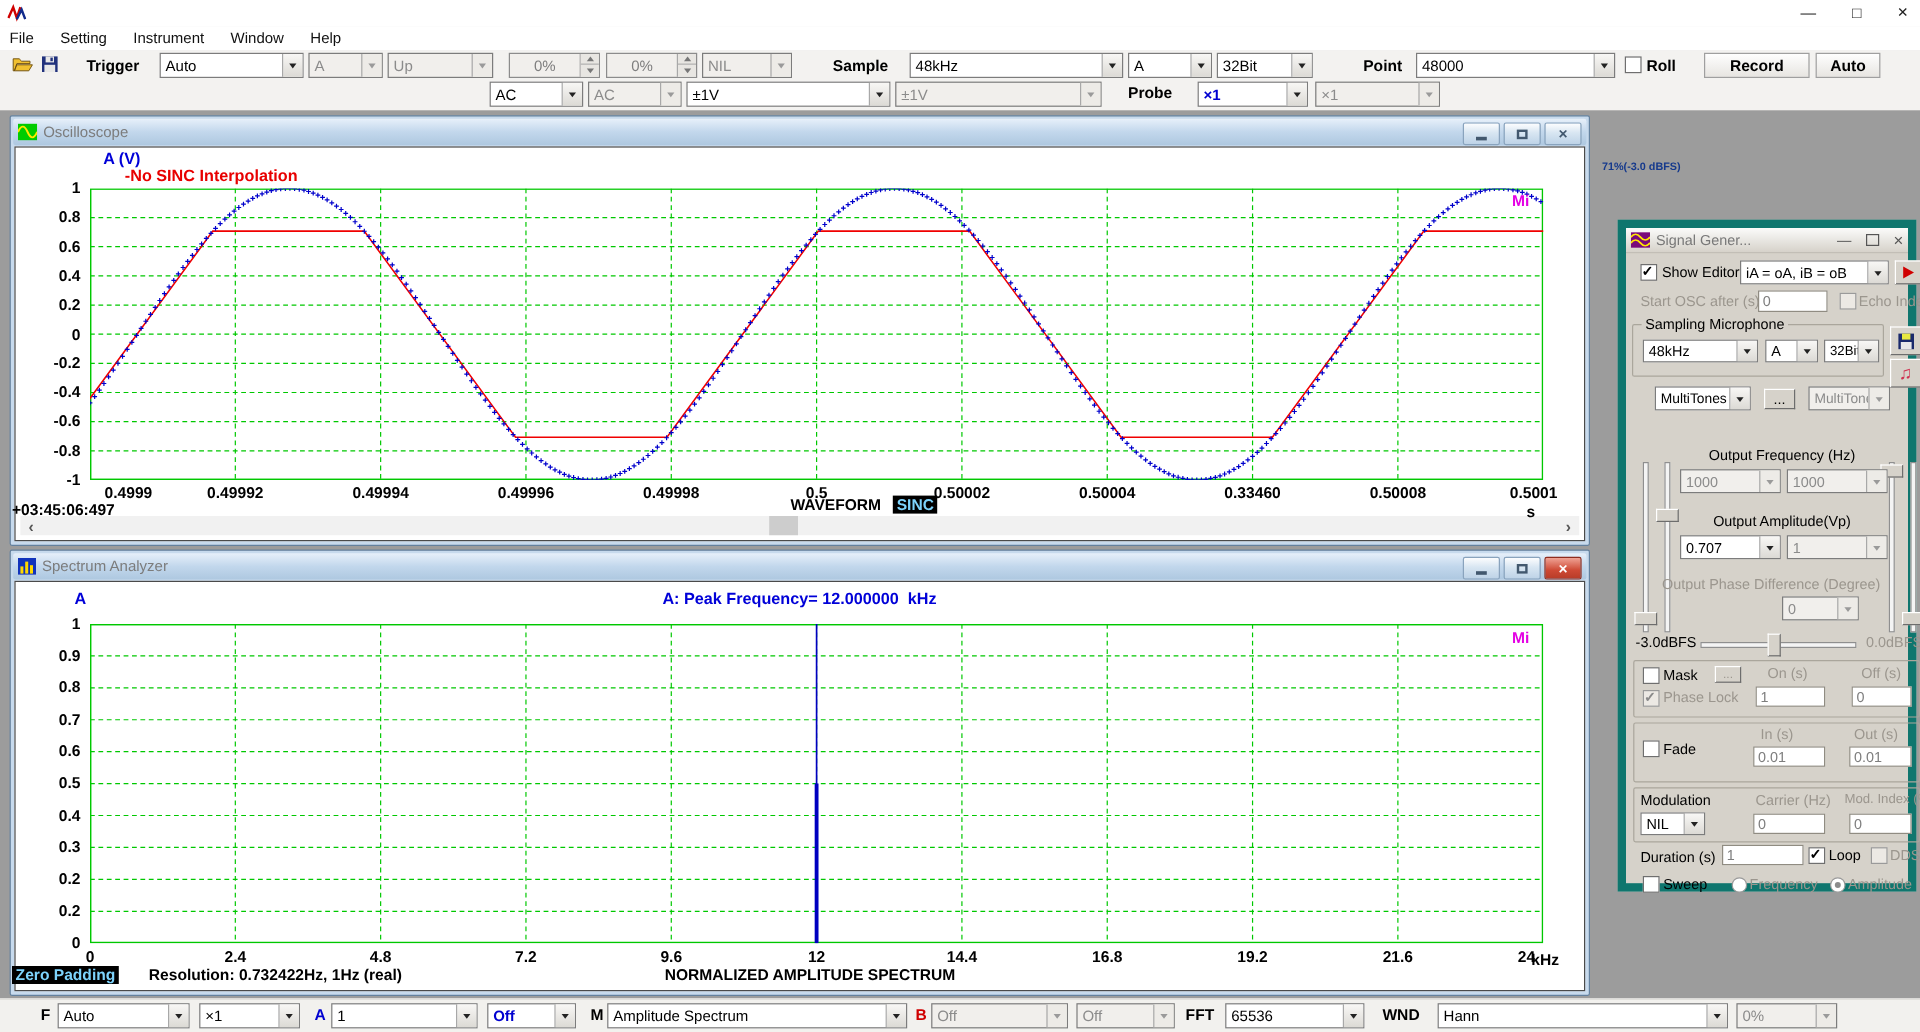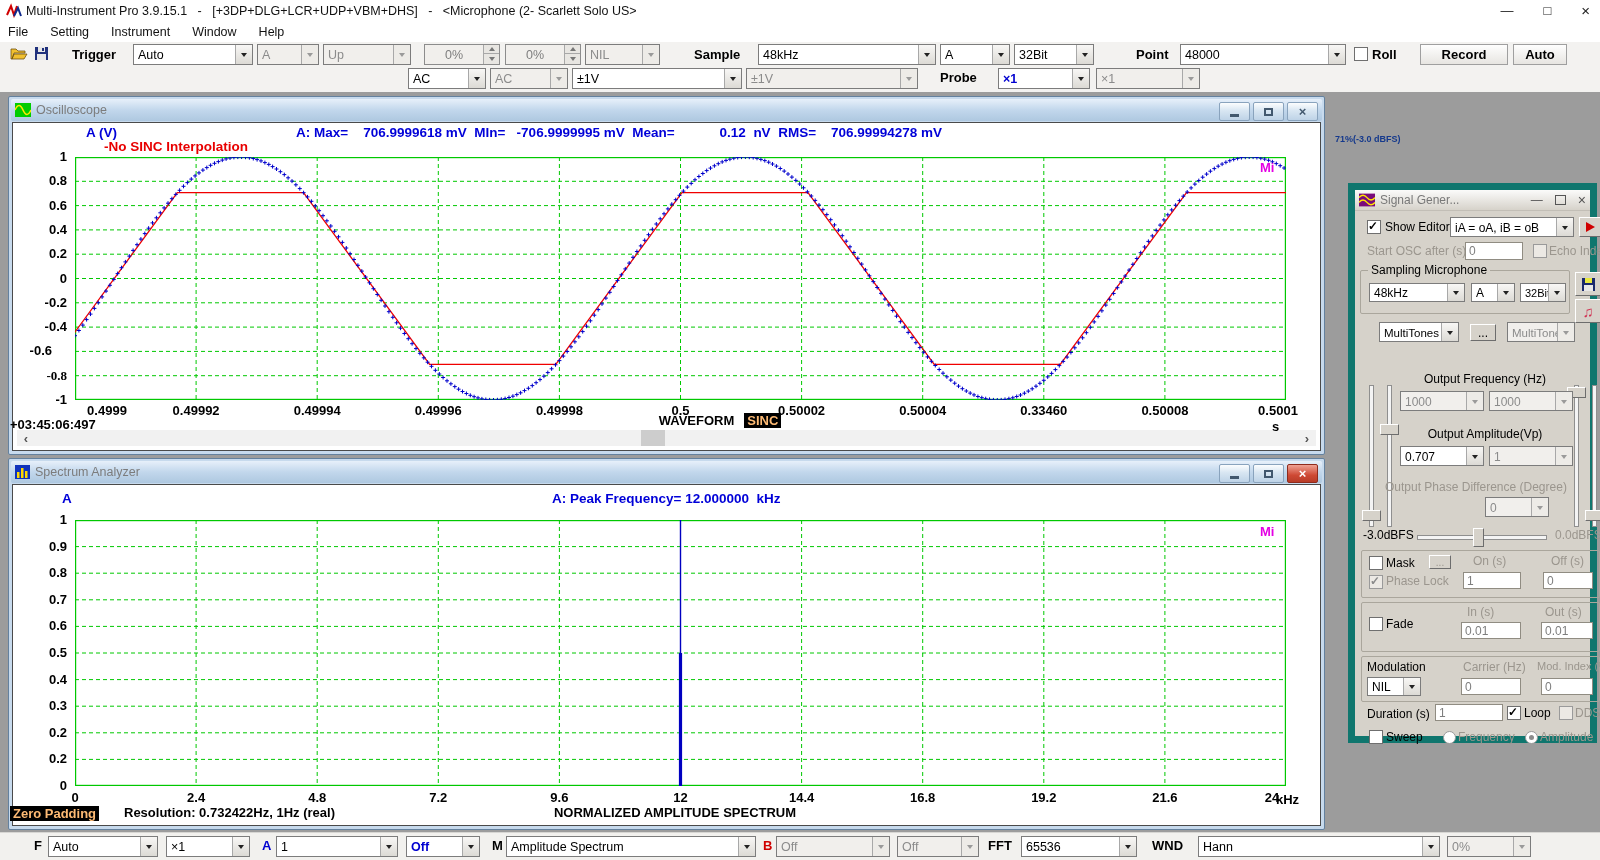--- a/index.html
+++ b/index.html
@@ -70,21 +70,21 @@
   .hscroll{position:absolute;left:4px;right:4px;bottom:4px;height:16px;background:#f1f1f1;display:flex;align-items:center}
   .sarrow{width:18px;text-align:center;font-size:13px;color:#555;font-weight:bold}
   .strack{position:relative;flex:1;height:16px}
   .sthumb{position:absolute;top:0;height:16px;width:24px;background:#cdcdcd}
   
   .overlay{position:absolute;left:0;top:0;width:1364px;height:860px;pointer-events:none}
   .tick{position:absolute;font-size:13px;font-weight:bold;color:#000;white-space:nowrap}
   .tx{transform:translateX(-50%)}
   .ty{text-align:right}
   .stats{position:absolute;font-size:13.5px;font-weight:bold;color:#0000d8;white-space:pre}
-  .badge{background:#000;color:#fdba74;font-weight:bold;font-size:13px;padding:0 3px}
+  .badge{background:#000;color:#7dd3fc;font-weight:bold;font-size:13px;padding:0 3px}
   .wmark{position:absolute;color:#e400e4;font-weight:bold;font-size:13px;letter-spacing:0px}
   
   .panel{position:absolute;left:1348px;top:183px;width:249px;height:560px;background:#d6d2ca;border:7px solid #0f766e;box-sizing:border-box;font-size:12px}
   .ptbar{position:absolute;left:0;top:0;width:100%;height:20px;background:linear-gradient(#fbfbfa,#d6d2ca);display:flex;align-items:center;border-bottom:1px solid #c2beb6}
   .ptbar .pt{margin-left:5px;color:#787878;font-size:12px}
   .pbtns{position:absolute;right:4px;top:0;height:20px;display:flex;gap:12px;align-items:center;color:#555}
   .plabel{position:absolute;color:#000;font-size:12px;white-space:nowrap}
   .glabel{position:absolute;color:#9b968e;font-size:12px;white-space:nowrap}
   .inp{position:absolute;background:#fff;border:1px solid #908c82;color:#7e7e7e;font-size:12px;padding:1px 3px;box-sizing:border-box;white-space:nowrap;overflow:hidden}
   .grp{position:absolute;border:1px solid #aaa69c;border-radius:2px}
@@ -104,21 +104,20 @@
 <body>
 
 <div class="app">
 
   <div class="titlebar">
     <svg class="abs" style="left:6px;top:3px" width="16" height="16" viewBox="0 0 16 16">
       <rect width="16" height="16" fill="#fff"></rect>
       <path d="M1 12 L5 3 L8 12 L11 3" stroke="#d00000" stroke-width="2" fill="none"></path>
       <path d="M8 13 L12 5 L15 13" stroke="#102a8c" stroke-width="2" fill="none"></path>
     </svg>
-    <span class="ttl" style="margin-left:26px">Multi-Instrument Pro 3.9.15.1   -   [+3DP+DLG+LCR+UDP+VBM+DHS]   -   &lt;Microphone (2- Scarlett Solo US&gt;</span>
     <span class="wctr">
       <span>—</span>
       <span>□</span>
       <span style="font-size:15px">×</span>
     </span>
   </div>
 
   <div class="menubar">
     <span>File</span>
     <span>Setting</span>
@@ -387,21 +386,20 @@
             <span class="g-x">×</span>
           </span>
       </span>
     </div>
     <div class="wcontent"></div>
   </div>
 
   <div class="overlay">
 
     <div class="stats" style="left:86px;top:125px">A (V)</div>
-    <div class="stats" style="left:296px;top:125px">A: Max=    706.9999618 mV  MIn=   -706.9999995 mV  Mean=            0.12  nV  RMS=    706.99994278 mV</div>
     <div class="stats" style="left:104px;top:139px;color:#e80000">-No SINC Interpolation</div>
     <svg id="osc-svg" class="abs" style="left:75px;top:157px" width="1211" height="243">
         <path d="M121.1 0V243M242.2 0V243M363.3 0V243M484.4 0V243M605.5 0V243M726.6 0V243M847.7 0V243M968.8 0V243M1089.9 0V243M0 24.3H1211M0 48.6H1211M0 72.9H1211M0 97.2H1211M0 121.5H1211M0 145.8H1211M0 170.1H1211M0 194.4H1211M0 218.7H1211" stroke="#00c800" stroke-width="1" fill="none" stroke-dasharray="4 3"></path>
         <rect x="0.5" y="0.5" width="1210" height="242" stroke="#00c800" fill="none" stroke-width="1.4"></rect>
         <path d="M-150.0 207.4L-23.8 207.4L102.3 35.6L228.5 35.6L354.6 207.4L480.8 207.4L606.9 35.6L733.0 35.6L859.2 207.4L985.3 207.4L1111.5 35.6L1237.6 35.6L1363.8 207.4" stroke="#f00000" stroke-width="1.3" fill="none"></path>
         <path d="M-2.0 178.7H2.0M0.0 176.7V180.7M1.9 173.5H5.9M3.9 171.5V175.5M5.8 168.1H9.8M7.8 166.1V170.1M9.6 162.6H13.6M11.6 160.6V164.6M13.5 157.1H17.5M15.5 155.1V159.1M17.4 151.4H21.4M19.4 149.4V153.4M21.3 145.7H25.3M23.3 143.7V147.7M25.1 139.9H29.1M27.1 137.9V141.9M29.0 134.1H33.0M31.0 132.1V136.1M32.9 128.3H36.9M34.9 126.3V130.3M36.8 122.4H40.8M38.8 120.4V124.4M40.6 116.6H44.6M42.6 114.6V118.6M44.5 110.7H48.5M46.5 108.7V112.7M48.4 104.9H52.4M50.4 102.9V106.9M52.3 99.1H56.3M54.3 97.1V101.1M56.1 93.4H60.1M58.1 91.4V95.4M60.0 87.7H64.0M62.0 85.7V89.7M63.9 82.1H67.9M65.9 80.1V84.1M67.8 76.6H71.8M69.8 74.6V78.6M71.6 71.2H75.6M73.6 69.2V73.2M75.5 65.9H79.5M77.5 63.9V67.9M79.4 60.8H83.4M81.4 58.8V62.8M83.3 55.8H87.3M85.3 53.8V57.8M87.1 50.9H91.1M89.1 48.9V52.9M91.0 46.2H95.0M93.0 44.2V48.2M94.9 41.7H98.9M96.9 39.7V43.7M98.8 37.4H102.8M100.8 35.4V39.4M102.6 33.3H106.6M104.6 31.3V35.3M106.5 29.3H110.5M108.5 27.3V31.3M110.4 25.6H114.4M112.4 23.6V27.6M114.3 22.1H118.3M116.3 20.1V24.1M118.1 18.9H122.1M120.1 16.9V20.9M122.0 15.9H126.0M124.0 13.9V17.9M125.9 13.1H129.9M127.9 11.1V15.1M129.8 10.6H133.8M131.8 8.6V12.6M133.6 8.3H137.6M135.6 6.3V10.3M137.5 6.3H141.5M139.5 4.3V8.3M141.4 4.6H145.4M143.4 2.6V6.6M145.3 3.1H149.3M147.3 1.1V5.1M149.1 1.9H153.1M151.1 -0.1V3.9M153.0 1.0H157.0M155.0 -1.0V3.0M156.9 0.4H160.9M158.9 -1.6V2.4M160.8 0.1H164.8M162.8 -1.9V2.1M164.6 0.0H168.6M166.6 -2.0V2.0M168.5 0.2H172.5M170.5 -1.8V2.2M172.4 0.7H176.4M174.4 -1.3V2.7M176.3 1.5H180.3M178.3 -0.5V3.5M180.1 2.6H184.1M182.1 0.6V4.6M184.0 3.9H188.0M186.0 1.9V5.9M187.9 5.6H191.9M189.9 3.6V7.6M191.8 7.4H195.8M193.8 5.4V9.4M195.6 9.6H199.6M197.6 7.6V11.6M199.5 12.0H203.5M201.5 10.0V14.0M203.4 14.7H207.4M205.4 12.7V16.7M207.3 17.6H211.3M209.3 15.6V19.6M211.1 20.8H215.1M213.1 18.8V22.8M215.0 24.1H219.0M217.0 22.1V26.1M218.9 27.8H222.9M220.9 25.8V29.8M222.8 31.6H226.8M224.8 29.6V33.6M226.6 35.7H230.6M228.6 33.7V37.7M230.5 39.9H234.5M232.5 37.9V41.9M234.4 44.3H238.4M236.4 42.3V46.3M238.3 49.0H242.3M240.3 47.0V51.0M242.1 53.7H246.1M244.1 51.7V55.7M246.0 58.7H250.0M248.0 56.7V60.7M249.9 63.8H253.9M251.9 61.8V65.8M253.8 69.0H257.8M255.8 67.0V71.0M257.6 74.3H261.6M259.6 72.3V76.3M261.5 79.8H265.5M263.5 77.8V81.8M265.4 85.4H269.4M267.4 83.4V87.4M269.3 91.0H273.3M271.3 89.0V93.0M273.1 96.7H277.1M275.1 94.7V98.7M277.0 102.5H281.0M279.0 100.5V104.5M280.9 108.3H284.9M282.9 106.3V110.3M284.8 114.1H288.8M286.8 112.1V116.1M288.6 120.0H292.6M290.6 118.0V122.0M292.5 125.8H296.5M294.5 123.8V127.8M296.4 131.7H300.4M298.4 129.7V133.7M300.3 137.5H304.3M302.3 135.5V139.5M304.1 143.3H308.1M306.1 141.3V145.3M308.0 149.0H312.0M310.0 147.0V151.0M311.9 154.7H315.9M313.9 152.7V156.7M315.8 160.3H319.8M317.8 158.3V162.3M319.6 165.8H323.6M321.6 163.8V167.8M323.5 171.2H327.5M325.5 169.2V173.2M327.4 176.5H331.4M329.4 174.5V178.5M331.3 181.7H335.3M333.3 179.7V183.7M335.1 186.7H339.1M337.1 184.7V188.7M339.0 191.6H343.0M341.0 189.6V193.6M342.9 196.3H346.9M344.9 194.3V198.3M346.8 200.8H350.8M348.8 198.8V202.8M350.6 205.2H354.6M352.6 203.2V207.2M354.5 209.3H358.5M356.5 207.3V211.3M358.4 213.3H362.4M360.4 211.3V215.3M362.3 217.0H366.3M364.3 215.0V219.0M366.1 220.5H370.1M368.1 218.5V222.5M370.0 223.8H374.0M372.0 221.8V225.8M373.9 226.8H377.9M375.9 224.8V228.8M377.8 229.6H381.8M379.8 227.6V231.6M381.6 232.2H385.6M383.6 230.2V234.2M385.5 234.5H389.5M387.5 232.5V236.5M389.4 236.5H393.4M391.4 234.5V238.5M393.3 238.3H397.3M395.3 236.3V240.3M397.1 239.7H401.1M399.1 237.7V241.7M401.0 240.9H405.0M403.0 238.9V242.9M404.9 241.9H408.9M406.9 239.9V243.9M408.8 242.5H412.8M410.8 240.5V244.5M412.6 242.9H416.6M414.6 240.9V244.9M416.5 243.0H420.5M418.5 241.0V245.0M420.4 242.8H424.4M422.4 240.8V244.8M424.3 242.3H428.3M426.3 240.3V244.3M428.1 241.6H432.1M430.1 239.6V243.6M432.0 240.5H436.0M434.0 238.5V242.5M435.9 239.2H439.9M437.9 237.2V241.2M439.8 237.6H443.8M441.8 235.6V239.6M443.6 235.8H447.6M445.6 233.8V237.8M447.5 233.6H451.5M449.5 231.6V235.6M451.4 231.3H455.4M453.4 229.3V233.3M455.3 228.6H459.3M457.3 226.6V230.6M459.1 225.7H463.1M461.1 223.7V227.7M463.0 222.6H467.0M465.0 220.6V224.6M466.9 219.2H470.9M468.9 217.2V221.2M470.8 215.6H474.8M472.8 213.6V217.6M474.6 211.8H478.6M476.6 209.8V213.8M478.5 207.8H482.5M480.5 205.8V209.8M482.4 203.6H486.4M484.4 201.6V205.6M486.3 199.1H490.3M488.3 197.1V201.1M490.2 194.5H494.2M492.2 192.5V196.5M494.0 189.8H498.0M496.0 187.8V191.8M497.9 184.8H501.9M499.9 182.8V186.8M501.8 179.8H505.8M503.8 177.8V181.8M505.7 174.6H509.7M507.7 172.6V176.6M509.5 169.2H513.5M511.5 167.2V171.2M513.4 163.8H517.4M515.4 161.8V165.8M517.3 158.2H521.3M519.3 156.2V160.2M521.2 152.6H525.2M523.2 150.6V154.6M525.0 146.9H529.0M527.0 144.9V148.9M528.9 141.1H532.9M530.9 139.1V143.1M532.8 135.3H536.8M534.8 133.3V137.3M536.7 129.5H540.7M538.7 127.5V131.5M540.5 123.6H544.5M542.5 121.6V125.6M544.4 117.8H548.4M546.4 115.8V119.8M548.3 111.9H552.3M550.3 109.9V113.9M552.2 106.1H556.2M554.2 104.1V108.1M556.0 100.3H560.0M558.0 98.3V102.3M559.9 94.5H563.9M561.9 92.5V96.5M563.8 88.9H567.8M565.8 86.9V90.9M567.7 83.3H571.7M569.7 81.3V85.3M571.5 77.7H575.5M573.5 75.7V79.7M575.4 72.3H579.4M577.4 70.3V74.3M579.3 67.0H583.3M581.3 65.0V69.0M583.2 61.8H587.2M585.2 59.8V63.8M587.0 56.8H591.0M589.0 54.8V58.8M590.9 51.9H594.9M592.9 49.9V53.9M594.8 47.2H598.8M596.8 45.2V49.2M598.7 42.7H602.7M600.7 40.7V44.7M602.5 38.3H606.5M604.5 36.3V40.3M606.4 34.1H610.4M608.4 32.1V36.1M610.3 30.1H614.3M612.3 28.1V32.1M614.2 26.4H618.2M616.2 24.4V28.4M618.0 22.8H622.0M620.0 20.8V24.8M621.9 19.5H625.9M623.9 17.5V21.5M625.8 16.5H629.8M627.8 14.5V18.5M629.7 13.6H633.7M631.7 11.6V15.6M633.5 11.1H637.5M635.5 9.1V13.1M637.4 8.8H641.4M639.4 6.8V10.8M641.3 6.7H645.3M643.3 4.7V8.7M645.2 4.9H649.2M647.2 2.9V6.9M649.0 3.4H653.0M651.0 1.4V5.4M652.9 2.2H656.9M654.9 0.2V4.2M656.8 1.2H660.8M658.8 -0.8V3.2M660.7 0.5H664.7M662.7 -1.5V2.5M664.5 0.1H668.5M666.5 -1.9V2.1M668.4 0.0H672.4M670.4 -2.0V2.0M672.3 0.2H676.3M674.3 -1.8V2.2M676.2 0.6H680.2M678.2 -1.4V2.6M680.0 1.3H684.0M682.0 -0.7V3.3M683.9 2.4H687.9M685.9 0.4V4.4M687.8 3.6H691.8M689.8 1.6V5.6M691.7 5.2H695.7M693.7 3.2V7.2M695.5 7.0H699.5M697.5 5.0V9.0M699.4 9.1H703.4M701.4 7.1V11.1M703.3 11.5H707.3M705.3 9.5V13.5M707.2 14.1H711.2M709.2 12.1V16.1M711.0 17.0H715.0M713.0 15.0V19.0M714.9 20.1H718.9M716.9 18.1V22.1M718.8 23.4H722.8M720.8 21.4V25.4M722.7 27.0H726.7M724.7 25.0V29.0M726.5 30.8H730.5M728.5 28.8V32.8M730.4 34.8H734.4M732.4 32.8V36.8M734.3 39.0H738.3M736.3 37.0V41.0M738.2 43.4H742.2M740.2 41.4V45.4M742.0 48.0H746.0M744.0 46.0V50.0M745.9 52.7H749.9M747.9 50.7V54.7M749.8 57.6H753.8M751.8 55.6V59.6M753.7 62.7H757.7M755.7 60.7V64.7M757.5 67.9H761.5M759.5 65.9V69.9M761.4 73.2H765.4M763.4 71.2V75.2M765.3 78.7H769.3M767.3 76.7V80.7M769.2 84.2H773.2M771.2 82.2V86.2M773.0 89.8H777.0M775.0 87.8V91.8M776.9 95.5H780.9M778.9 93.5V97.5M780.8 101.3H784.8M782.8 99.3V103.3M784.7 107.1H788.7M786.7 105.1V109.1M788.5 112.9H792.5M790.5 110.9V114.9M792.4 118.8H796.4M794.4 116.8V120.8M796.3 124.6H800.3M798.3 122.6V126.6M800.2 130.5H804.2M802.2 128.5V132.5M804.0 136.3H808.0M806.0 134.3V138.3M807.9 142.1H811.9M809.9 140.1V144.1M811.8 147.9H815.8M813.8 145.9V149.9M815.7 153.5H819.7M817.7 151.5V155.5M819.5 159.2H823.5M821.5 157.2V161.2M823.4 164.7H827.4M825.4 162.7V166.7M827.3 170.1H831.3M829.3 168.1V172.1M831.2 175.4H835.2M833.2 173.4V177.4M835.0 180.6H839.0M837.0 178.6V182.6M838.9 185.7H842.9M840.9 183.7V187.7M842.8 190.6H846.8M844.8 188.6V192.6M846.7 195.3H850.7M848.7 193.3V197.3M850.5 199.9H854.5M852.5 197.9V201.9M854.4 204.3H858.4M856.4 202.3V206.3M858.3 208.5H862.3M860.3 206.5V210.5M862.2 212.5H866.2M864.2 210.5V214.5M866.0 216.2H870.0M868.0 214.2V218.2M869.9 219.8H873.9M871.9 217.8V221.8M873.8 223.1H877.8M875.8 221.1V225.1M877.7 226.2H881.7M879.7 224.2V228.2M881.5 229.1H885.5M883.5 227.1V231.1M885.4 231.7H889.4M887.4 229.7V233.7M889.3 234.0H893.3M891.3 232.0V236.0M893.2 236.1H897.2M895.2 234.1V238.1M897.0 237.9H901.0M899.0 235.9V239.9M900.9 239.5H904.9M902.9 237.5V241.5M904.8 240.7H908.8M906.8 238.7V242.7M908.7 241.7H912.7M910.7 239.7V243.7M912.5 242.4H916.5M914.5 240.4V244.4M916.4 242.9H920.4M918.4 240.9V244.9M920.3 243.0H924.3M922.3 241.0V245.0M924.2 242.9H928.2M926.2 240.9V244.9M928.0 242.4H932.0M930.0 240.4V244.4M931.9 241.7H935.9M933.9 239.7V243.7M935.8 240.8H939.8M937.8 238.8V242.8M939.7 239.5H943.7M941.7 237.5V241.5M943.5 238.0H947.5M945.5 236.0V240.0M947.4 236.2H951.4M949.4 234.2V238.2M951.3 234.1H955.3M953.3 232.1V236.1M955.2 231.8H959.2M957.2 229.8V233.8M959.0 229.2H963.0M961.0 227.2V231.2M962.9 226.3H966.9M964.9 224.3V228.3M966.8 223.3H970.8M968.8 221.3V225.3M970.7 219.9H974.7M972.7 217.9V221.9M974.6 216.4H978.6M976.6 214.4V218.4M978.4 212.6H982.4M980.4 210.6V214.6M982.3 208.6H986.3M984.3 206.6V210.6M986.2 204.4H990.2M988.2 202.4V206.4M990.1 200.1H994.1M992.1 198.1V202.1M993.9 195.5H997.9M995.9 193.5V197.5M997.8 190.8H1001.8M999.8 188.8V192.8M1001.7 185.9H1005.7M1003.7 183.9V187.9M1005.6 180.8H1009.6M1007.6 178.8V182.8M1009.4 175.7H1013.4M1011.4 173.7V177.7M1013.3 170.3H1017.3M1015.3 168.3V172.3M1017.2 164.9H1021.2M1019.2 162.9V166.9M1021.1 159.4H1025.1M1023.1 157.4V161.4M1024.9 153.8H1028.9M1026.9 151.8V155.8M1028.8 148.1H1032.8M1030.8 146.1V150.1M1032.7 142.3H1036.7M1034.7 140.3V144.3M1036.6 136.5H1040.6M1038.6 134.5V138.5M1040.4 130.7H1044.4M1042.4 128.7V132.7M1044.3 124.9H1048.3M1046.3 122.9V126.9M1048.2 119.0H1052.2M1050.2 117.0V121.0M1052.1 113.1H1056.1M1054.1 111.1V115.1M1055.9 107.3H1059.9M1057.9 105.3V109.3M1059.8 101.5H1063.8M1061.8 99.5V103.5M1063.7 95.7H1067.7M1065.7 93.7V97.7M1067.6 90.0H1071.6M1069.6 88.0V92.0M1071.4 84.4H1075.4M1073.4 82.4V86.4M1075.3 78.9H1079.3M1077.3 76.9V80.9M1079.2 73.4H1083.2M1081.2 71.4V75.4M1083.1 68.1H1087.1M1085.1 66.1V70.1M1086.9 62.9H1090.9M1088.9 60.9V64.9M1090.8 57.8H1094.8M1092.8 55.8V59.8M1094.7 52.9H1098.7M1096.7 50.9V54.9M1098.6 48.2H1102.6M1100.6 46.2V50.2M1102.4 43.6H1106.4M1104.4 41.6V45.6M1106.3 39.2H1110.3M1108.3 37.2V41.2M1110.2 35.0H1114.2M1112.2 33.0V37.0M1114.1 30.9H1118.1M1116.1 28.9V32.9M1117.9 27.1H1121.9M1119.9 25.1V29.1M1121.8 23.6H1125.8M1123.8 21.6V25.6M1125.7 20.2H1129.7M1127.7 18.2V22.2M1129.6 17.1H1133.6M1131.6 15.1V19.1M1133.4 14.2H1137.4M1135.4 12.2V16.2M1137.3 11.6H1141.3M1139.3 9.6V13.6M1141.2 9.2H1145.2M1143.2 7.2V11.2M1145.1 7.1H1149.1M1147.1 5.1V9.1M1148.9 5.3H1152.9M1150.9 3.3V7.3M1152.8 3.7H1156.8M1154.8 1.7V5.7M1156.7 2.4H1160.7M1158.7 0.4V4.4M1160.6 1.4H1164.6M1162.6 -0.6V3.4M1164.4 0.6H1168.4M1166.4 -1.4V2.6M1168.3 0.2H1172.3M1170.3 -1.8V2.2M1172.2 0.0H1176.2M1174.2 -2.0V2.0M1176.1 0.1H1180.1M1178.1 -1.9V2.1M1179.9 0.5H1183.9M1181.9 -1.5V2.5M1183.8 1.2H1187.8M1185.8 -0.8V3.2M1187.7 2.1H1191.7M1189.7 0.1V4.1M1191.6 3.3H1195.6M1193.6 1.3V5.3M1195.4 4.8H1199.4M1197.4 2.8V6.8M1199.3 6.6H1203.3M1201.3 4.6V8.6M1203.2 8.7H1207.2M1205.2 6.7V10.7M1207.1 11.0H1211.1M1209.1 9.0V13.0" stroke="#0000cc" stroke-width="1" fill="none"></path>
       </svg>
     <div class="wmark" style="left:1260px;top:160px">Mi</div>
     <div class="tick" style="left:1272px;top:419px">s</div>
     <div class="tick" style="left:10px;top:417px">+03:45:06:497</div>
@@ -435,22 +433,22 @@
       <div class="tick tx" style="left: 1164.9px; top: 403px;">0.50008</div>
       <div class="tick tx" style="left: 1278px; top: 403px;">0.5001</div>
       <div class="tick ty" style="left: 19px; width: 48px; top: 149px;">1</div>
       <div class="tick ty" style="left: 19px; width: 48px; top: 173.3px;">0.8</div>
       <div class="tick ty" style="left: 19px; width: 48px; top: 197.6px;">0.6</div>
       <div class="tick ty" style="left: 19px; width: 48px; top: 221.9px;">0.4</div>
       <div class="tick ty" style="left: 19px; width: 48px; top: 246.2px;">0.2</div>
       <div class="tick ty" style="left: 19px; width: 48px; top: 270.5px;">0</div>
       <div class="tick ty" style="left: 19px; width: 48px; top: 294.8px;">-0.2</div>
       <div class="tick ty" style="left: 19px; width: 48px; top: 319.1px;">-0.4</div>
-      <div class="tick ty" style="left: 4px; width: 48px; top: 343.4px;">-0.6</div>
-      <div class="tick ty" style="left: 19px; width: 48px; top: 367.7px; font-family: Liberation Serif, serif;">-0.8</div>
+      <div class="tick ty" style="left: 19px; width: 48px; top: 343.4px;">-0.6</div>
+      <div class="tick ty" style="left: 19px; width: 48px; top: 367.7px;">-0.8</div>
       <div class="tick ty" style="left: 19px; width: 48px; top: 392px;">-1</div>
       <div class="tick tx" style="left: 75px; top: 790px;">0</div>
       <div class="tick tx" style="left: 196.1px; top: 790px;">2.4</div>
       <div class="tick tx" style="left: 317.2px; top: 790px;">4.8</div>
       <div class="tick tx" style="left: 438.3px; top: 790px;">7.2</div>
       <div class="tick tx" style="left: 559.4px; top: 790px;">9.6</div>
       <div class="tick tx" style="left: 680.5px; top: 790px;">12</div>
       <div class="tick tx" style="left: 801.6px; top: 790px;">14.4</div>
       <div class="tick tx" style="left: 922.7px; top: 790px;">16.8</div>
       <div class="tick tx" style="left: 1043.8px; top: 790px;">19.2</div>

